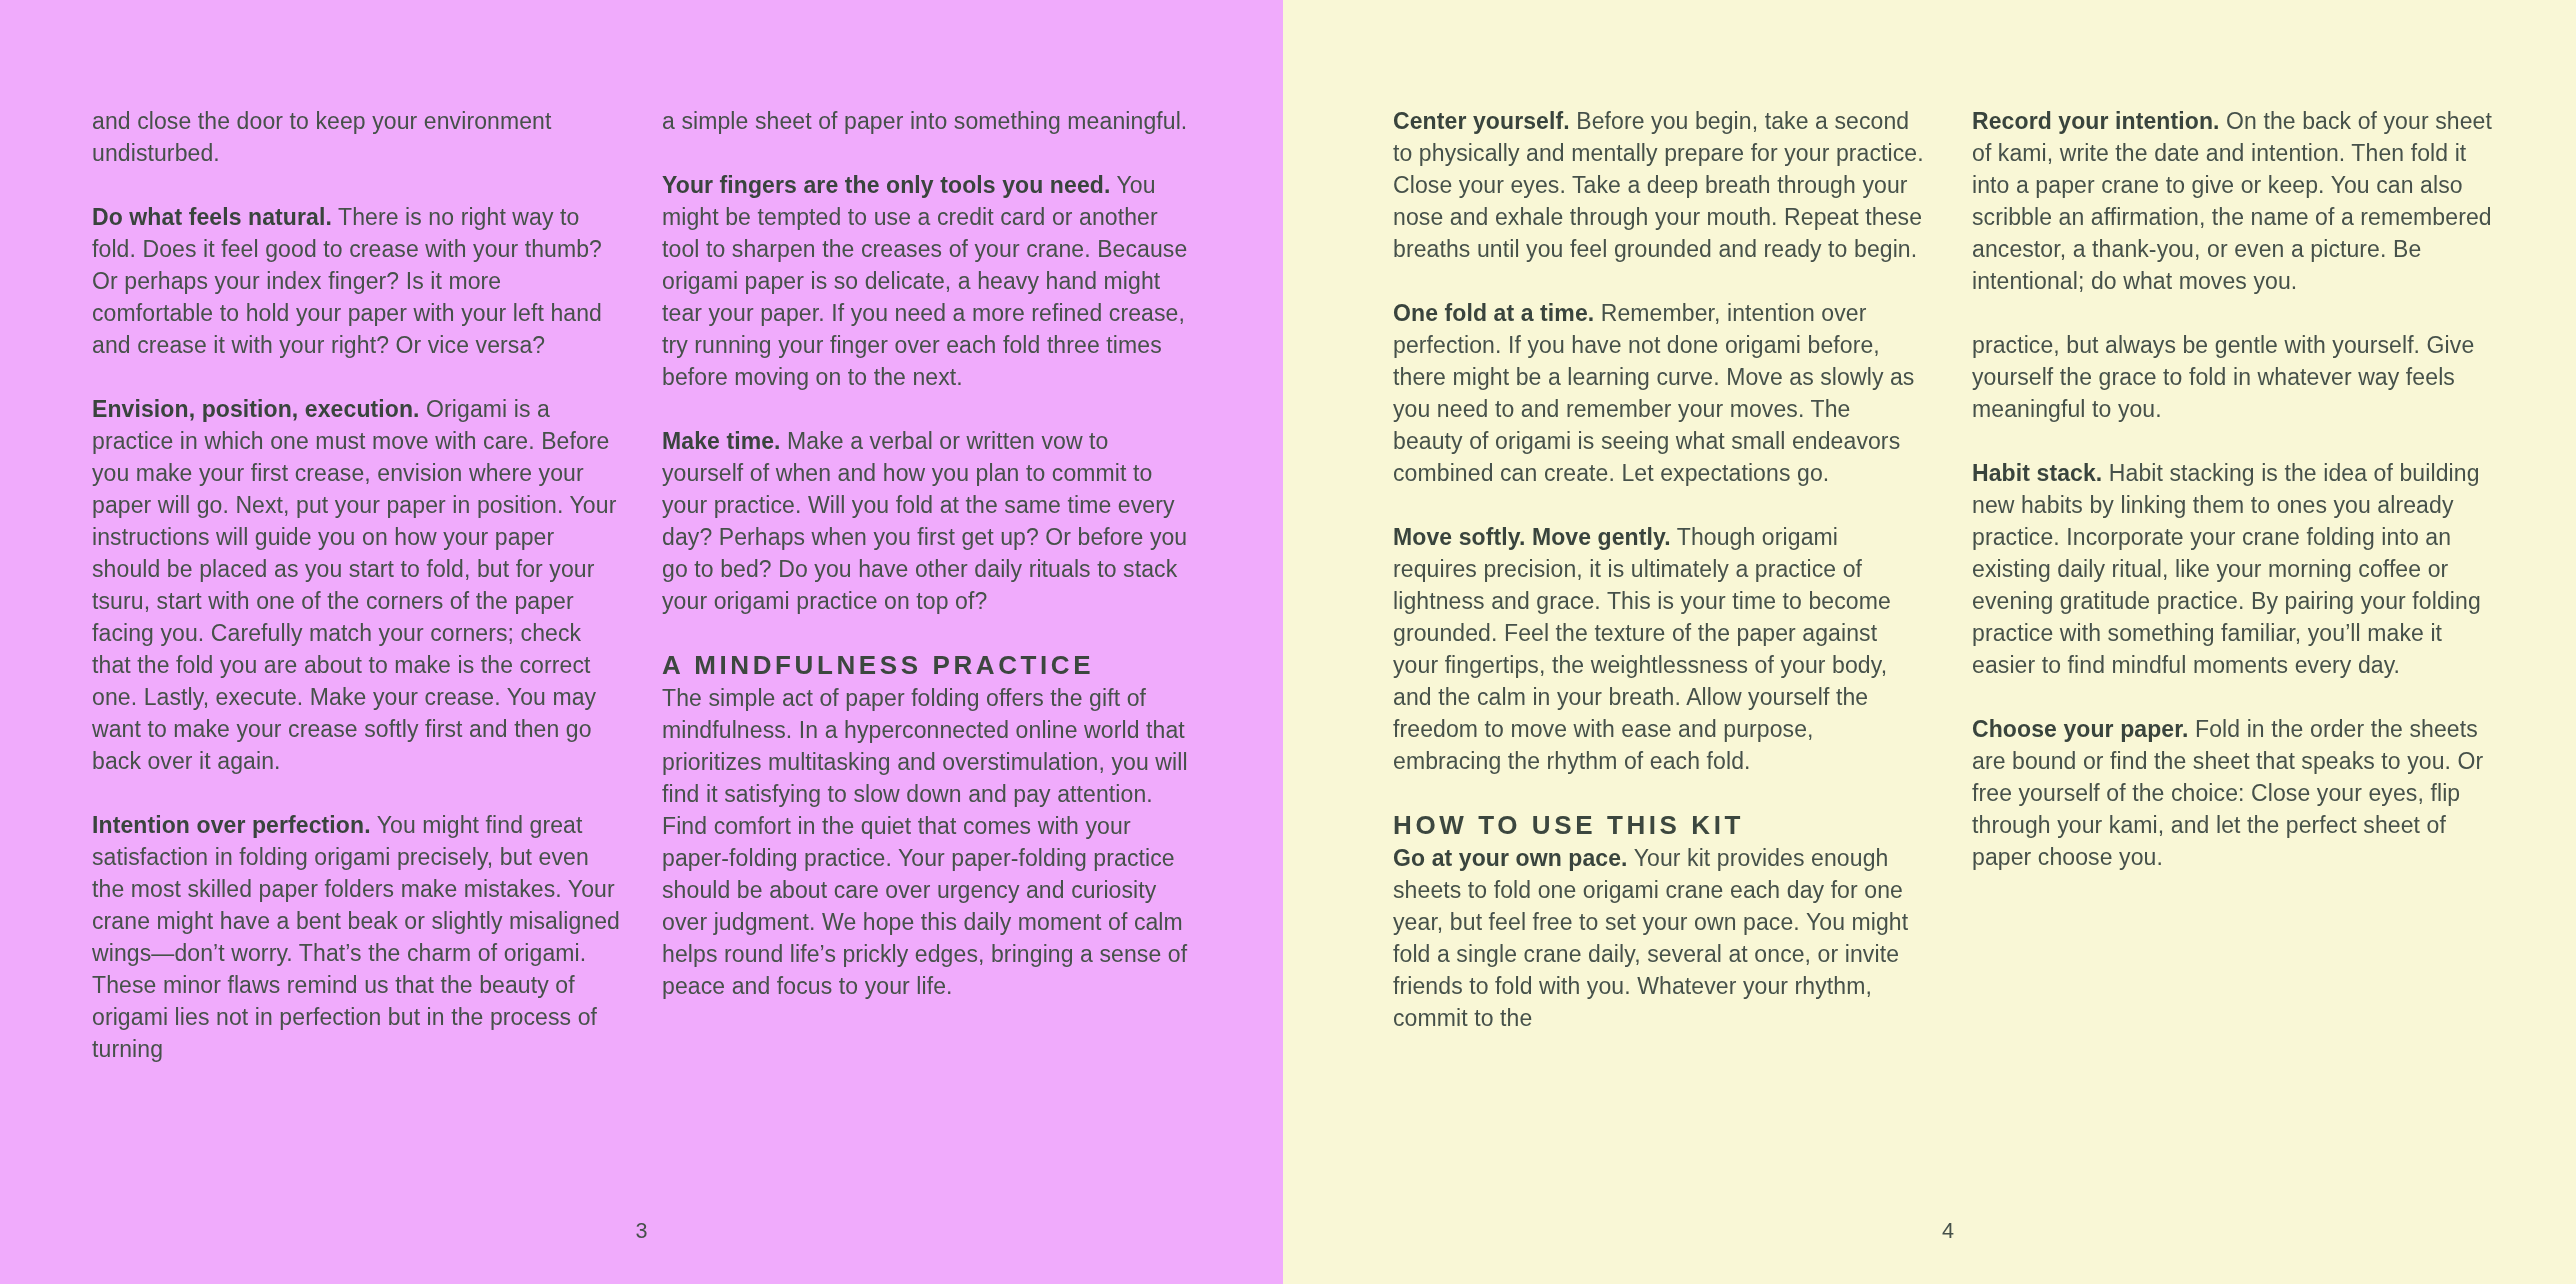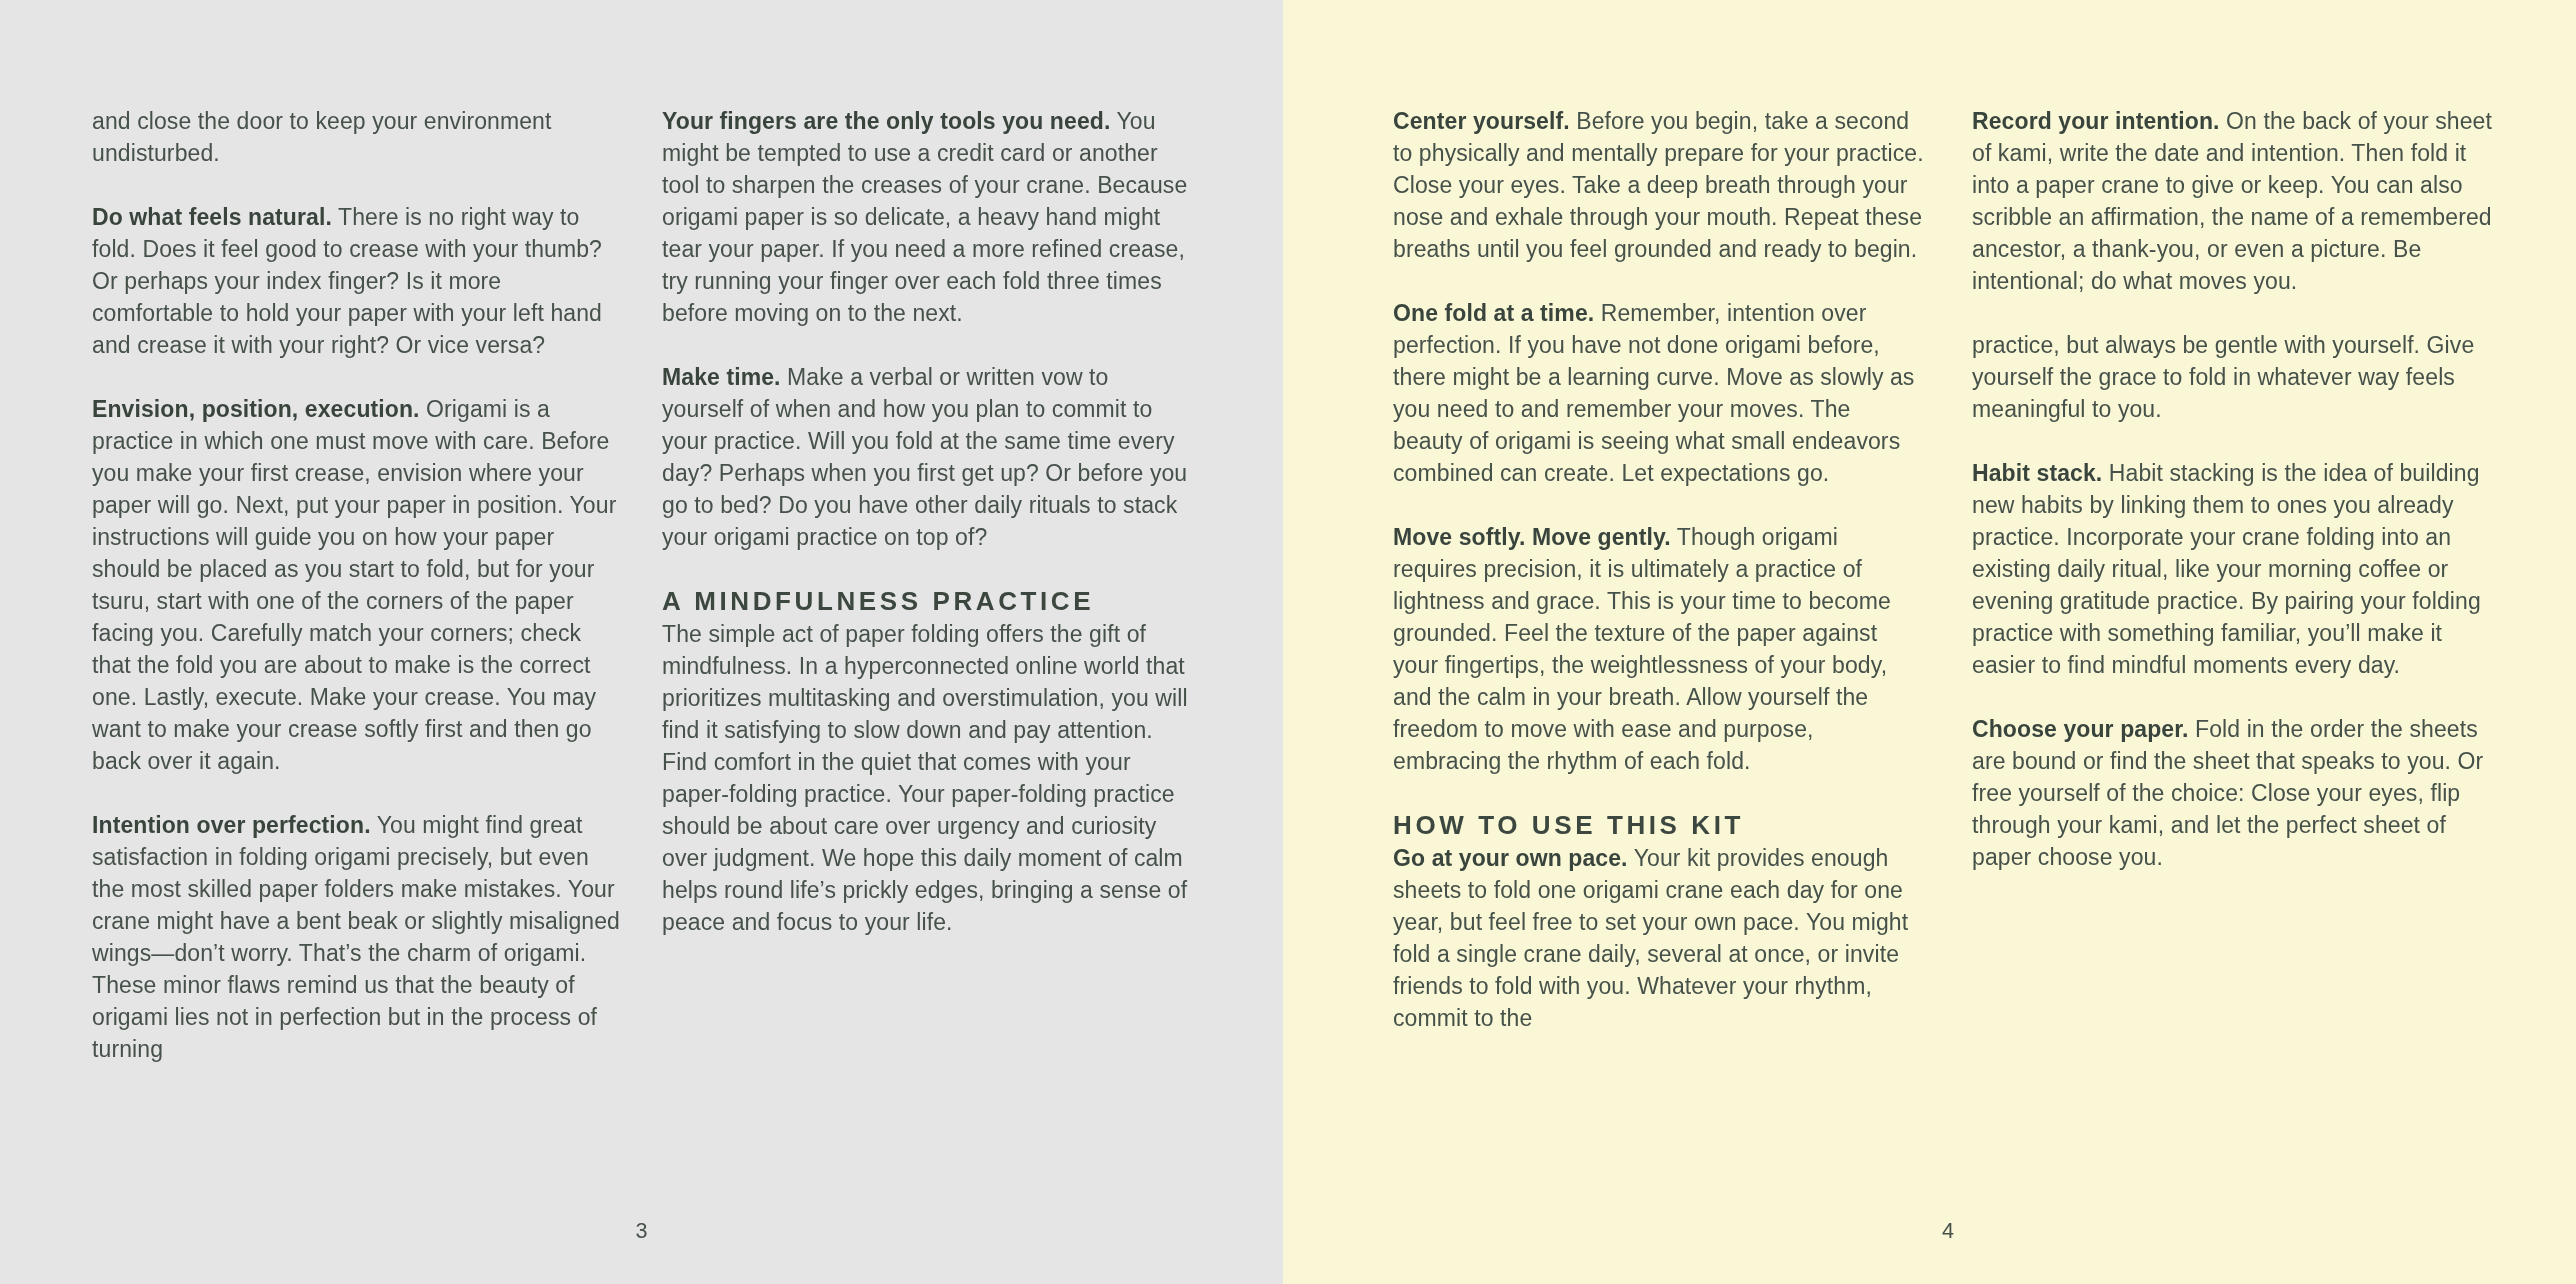--- a/index.html
+++ b/index.html
@@ -27,28 +27,29 @@
     font-size:26px;letter-spacing:3.6px;line-height:32px;
   }
   .page-number{
     position:absolute;top:1218px;left:0;width:100%;
     text-align:center;font-size:21.6px;color:#46514a;
   }
 </style>
 </head>
 <body>
 
-<div class="page" id="page-left" style="background: #e5e5e5;">
+<div class="page" id="page-left" style="background: #f0abfc;">
   <div class="col col-1">
     <p><span>and close the door to keep your environment undisturbed.</span></p>
     <p><strong>Do what feels natural.</strong><span> There is no right way to fold. Does it feel good to crease with your thumb? Or perhaps your index finger? Is it more comfortable to hold your paper with your left hand and crease it with your right? Or vice versa?</span></p>
     <p><strong>Envision, position, execution.</strong><span> Origami is a practice in which one must move with care. Before you make your first crease, envision where your paper will go. Next, put your paper in position. Your instructions will guide you on how your paper should be placed as you start to fold, but for your tsuru, start with one of the corners of the paper facing you. Carefully match your corners; check that the fold you are about to make is the correct one. Lastly, execute. Make your crease. You may want to make your crease softly first and then go back over it again.</span></p>
     <p><strong>Intention over perfection.</strong><span> You might find great satisfaction in folding origami precisely, but even the most skilled paper folders make mistakes. Your crane might have a bent beak or slightly misaligned wings—don’t worry. That’s the charm of origami. These minor flaws remind us that the beauty of origami lies not in perfection but in the process of turning</span></p>
   </div>
   <div class="col col-2">
+    <p><span>a simple sheet of paper into something meaningful.</span></p>
     <p><strong>Your fingers are the only tools you need.</strong><span> You might be tempted to use a credit card or another tool to sharpen the creases of your crane. Because origami paper is so delicate, a heavy hand might tear your paper. If you need a more refined crease, try running your finger over each fold three times before moving on to the next.</span></p>
     <p><strong>Make time.</strong><span> Make a verbal or written vow to yourself of when and how you plan to commit to your practice. Will you fold at the same time every day? Perhaps when you first get up? Or before you go to bed? Do you have other daily rituals to stack your origami practice on top of?</span></p>
     <p>
       <span class="sec-heading">A MINDFULNESS PRACTICE</span><br>
       <span>The simple act of paper folding offers the gift of mindfulness. In a hyperconnected online world that prioritizes multitasking and overstimulation, you will find it satisfying to slow down and pay attention. Find comfort in the quiet that comes with your paper-folding practice. Your paper-folding practice should be about care over urgency and curiosity over judgment. We hope this daily moment of calm helps round life’s prickly edges, bringing a sense of peace and focus to your life.</span>
     </p>
   </div>
   <div class="page-number">3</div>
 </div>
 

